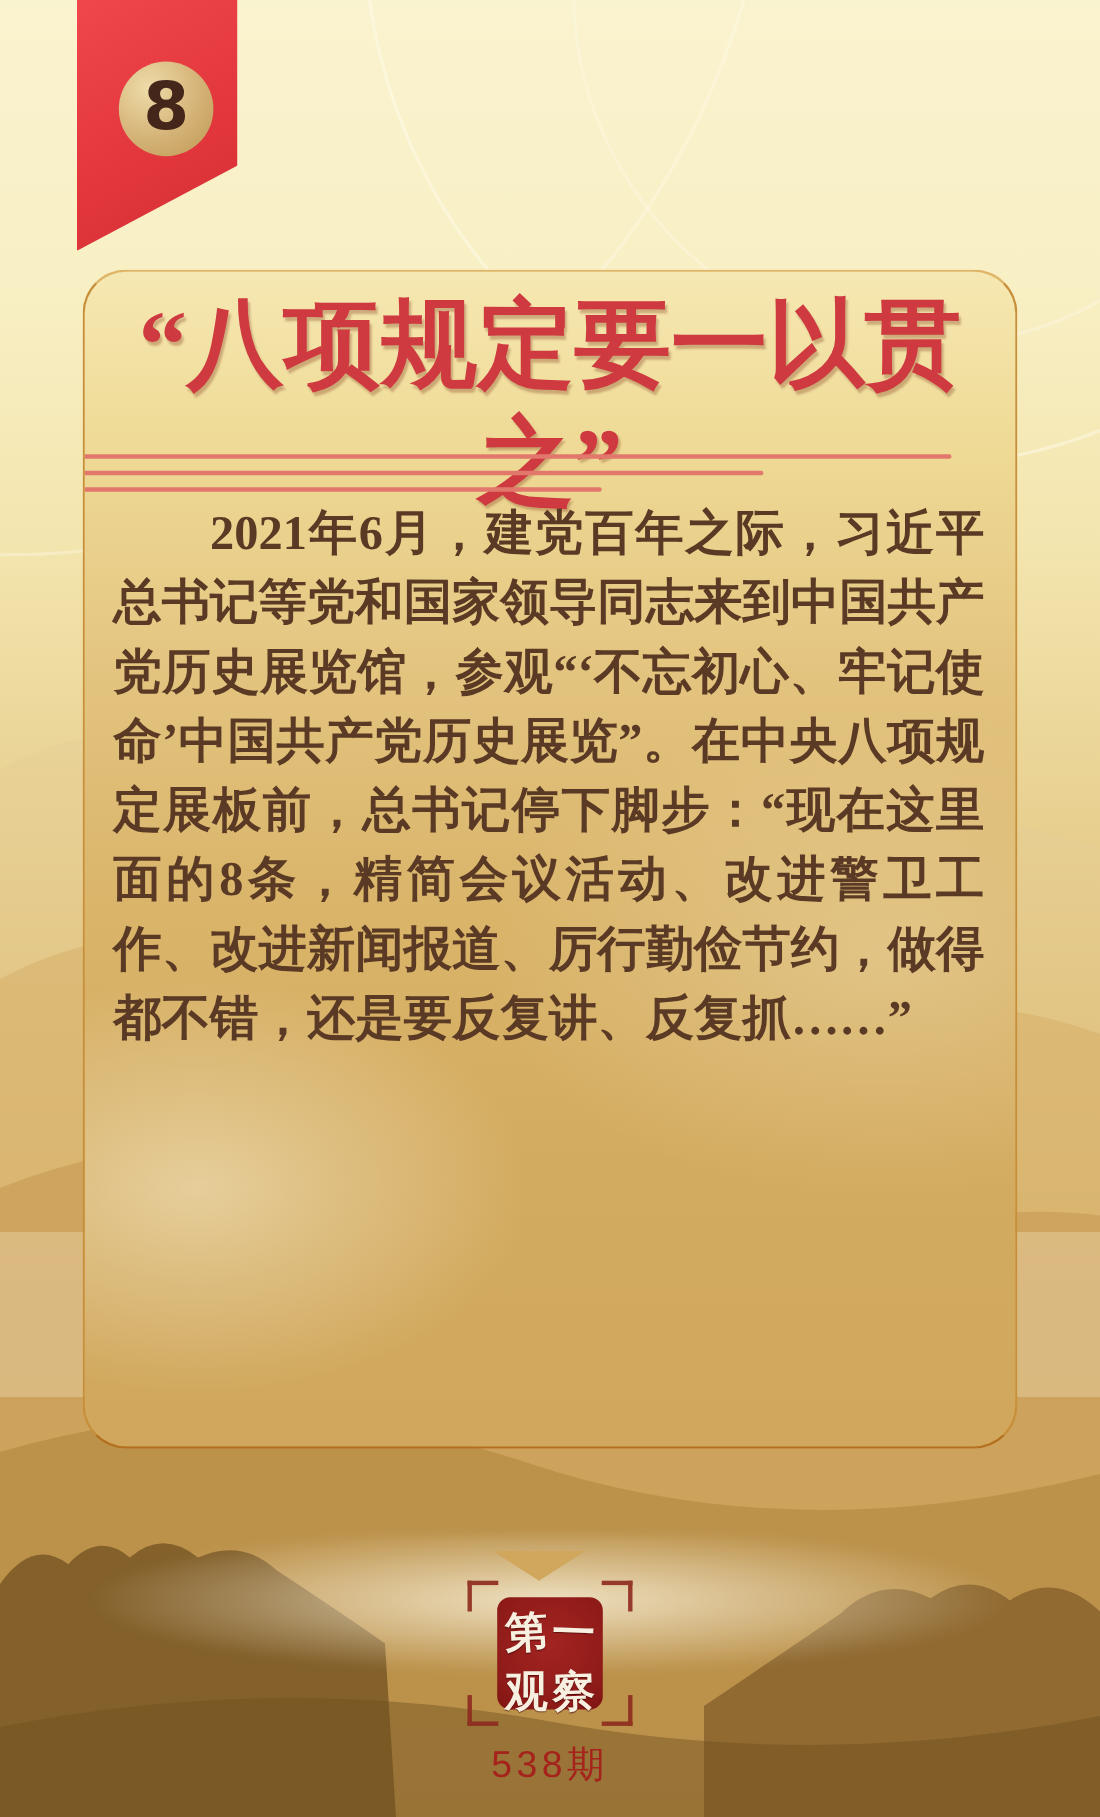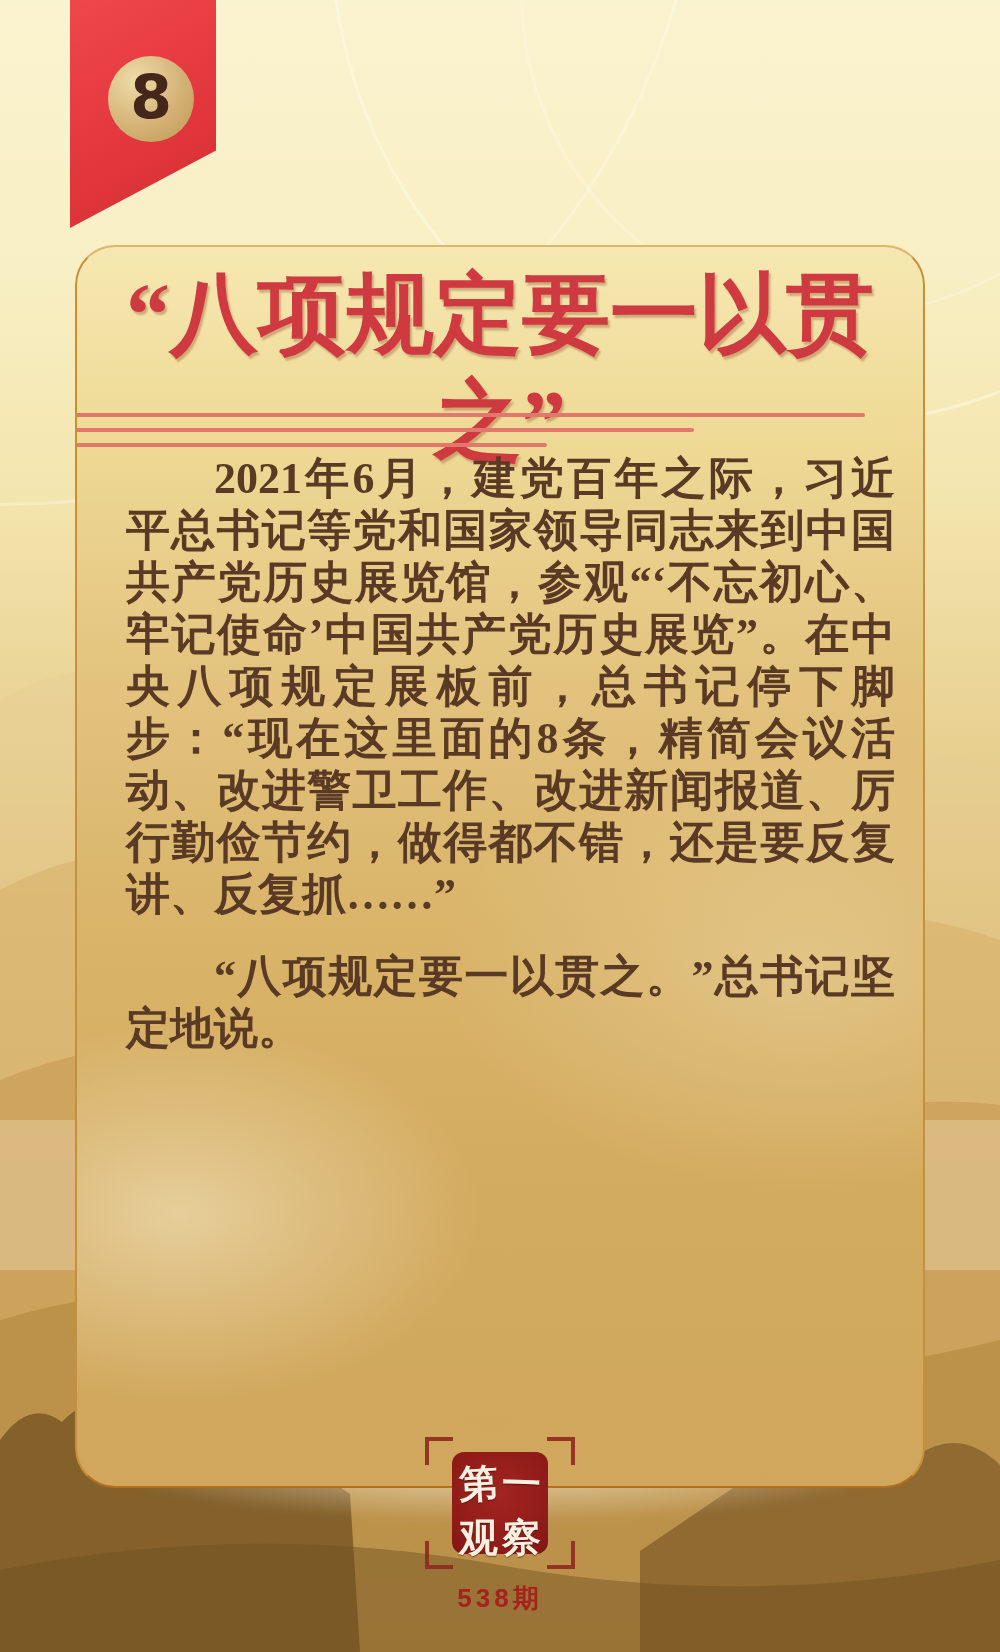--- a/index.html
+++ b/index.html
@@ -24,37 +24,37 @@
   .ribbon{position:absolute;left:70px;top:0;width:146px;height:228px;
     background:linear-gradient(150deg,#ef474c 0%,#e2373d 55%,#d52f34 100%);
     clip-path:polygon(0 0,100% 0,100% 66%,0 100%);}
   .ribbon-circle{position:absolute;left:38px;top:56px;width:86px;height:86px;border-radius:50%;
     background:radial-gradient(circle at 32% 28%,#eedca9,#d4b276 55%,#bf9852 100%);
     display:flex;align-items:center;justify-content:center;}
   .ribbon-number{font-family:"DejaVu Sans","Liberation Sans",sans-serif;font-weight:bold;
     font-size:60px;color:#45261a;transform:translateY(-2px);}
 
   
-  .card{position:absolute;left:75px;top:245px;width:850px;height:1243px;box-sizing:border-box;
+  .card{position:absolute;left:75px;top:245px;width:850px;height:1072px;box-sizing:border-box;
     border-radius:40px;border:2px solid;border-color:#dfb668 #c78f3a #b4701f #c78f3a;
     background:
       radial-gradient(ellipse 430px 270px at 12% 78%,rgba(249,240,212,.5),rgba(249,240,212,0) 70%),
       radial-gradient(ellipse 520px 320px at 86% 58%,rgba(246,233,197,.32),rgba(246,233,197,0) 70%),
       linear-gradient(180deg,#f6e8b2 0%,#efdb97 14%,#e2c27d 36%,#d9b469 55%,#d3ab60 76%,#d0a75c 100%);
   }
   .card-title{position:absolute;top:14px;left:0;width:100%;margin:0;text-align:center;
     font-size:88px;line-height:1.22;font-weight:bold;color:#ce3a40;
     text-shadow:2px 3px 2px rgba(125,52,26,.32);}
   .rule{position:absolute;left:0;height:4px;background:#e2776c;border-radius:0 2px 2px 0;}
   .rule1{top:166px;width:788px;}
   .rule2{top:181px;width:617px;}
   .rule3{top:196px;width:470px;}
   .card-body{position:absolute;top:206px;left:26px;right:28px;
-    font-size:44px;line-height:52px;font-weight:600;color:#5a3a24;
-    text-align:justify;margin-left:23px;}
+    font-size:44px;line-height:63px;font-weight:600;color:#5a3a24;
+    text-align:justify;}
   .card-body p{margin:0 0 30px 0;text-indent:2em;}
 
   
   .tail{position:absolute;left:448px;top:1410px;width:84px;height:27px;
     background:#d0a75c;clip-path:polygon(0 0,100% 0,50% 100%);
     filter:drop-shadow(0 2px 0 #b4701f);}
 
   
   .seal-group{position:absolute;left:0;top:1437px;width:1000px;
     display:flex;flex-direction:column;align-items:center;}
@@ -68,21 +68,21 @@
     background:radial-gradient(circle at 50% 42%,#a32421,#8e1b18 72%,#7e1412 100%);
     display:grid;grid-template-columns:1fr 1fr;grid-template-rows:1fr 1fr;
     padding:5px;box-sizing:border-box;}
   .seal span{display:flex;align-items:center;justify-content:center;
     color:#f7f0e1;font-size:39px;font-weight:bold;
     text-shadow:0 1px 1px rgba(60,5,5,.6);}
   .seal span:nth-child(1){transform:rotate(-3deg);}
   .seal span:nth-child(2){transform:rotate(2deg);}
   .seal span:nth-child(4){transform:rotate(-2deg);}
   .issue{margin-top:12px;font-family:"Liberation Sans","DejaVu Sans",sans-serif;
-    font-weight:bold;font-size:26px;letter-spacing:4px;color:#a5231b;}
+    font-weight:normal;font-size:34px;letter-spacing:4px;color:#a5231b;}
 </style>
 </head>
 <body>
 
 <div class="stage">
 
   <div class="arc arc3"></div>
   <div class="arc arc1"></div>
   <div class="arc arc2"></div>
 
@@ -99,21 +99,20 @@
 
   <div class="mist"></div>
 
   <div class="card">
     <h1 class="card-title">“八项规定要一以贯之”</h1>
     <div class="rule rule1"></div>
     <div class="rule rule2"></div>
     <div class="rule rule3"></div>
     <div class="card-body">
       <p>2021年6月，建党百年之际，习近平总书记等党和国家领导同志来到中国共产党历史展览馆，参观“‘不忘初心、牢记使命’中国共产党历史展览”。在中央八项规定展板前，总书记停下脚步：“现在这里面的8条，精简会议活动、改进警卫工作、改进新闻报道、厉行勤俭节约，做得都不错，还是要反复讲、反复抓……”</p>
-      <p>“八项规定要一以贯之。”总书记坚定地说。</p>
     </div>
   </div>
 
   <div class="tail"></div>
 
   <div class="ribbon">
     <div class="ribbon-circle">
       <span class="ribbon-number">8</span>
     </div>
   </div>

